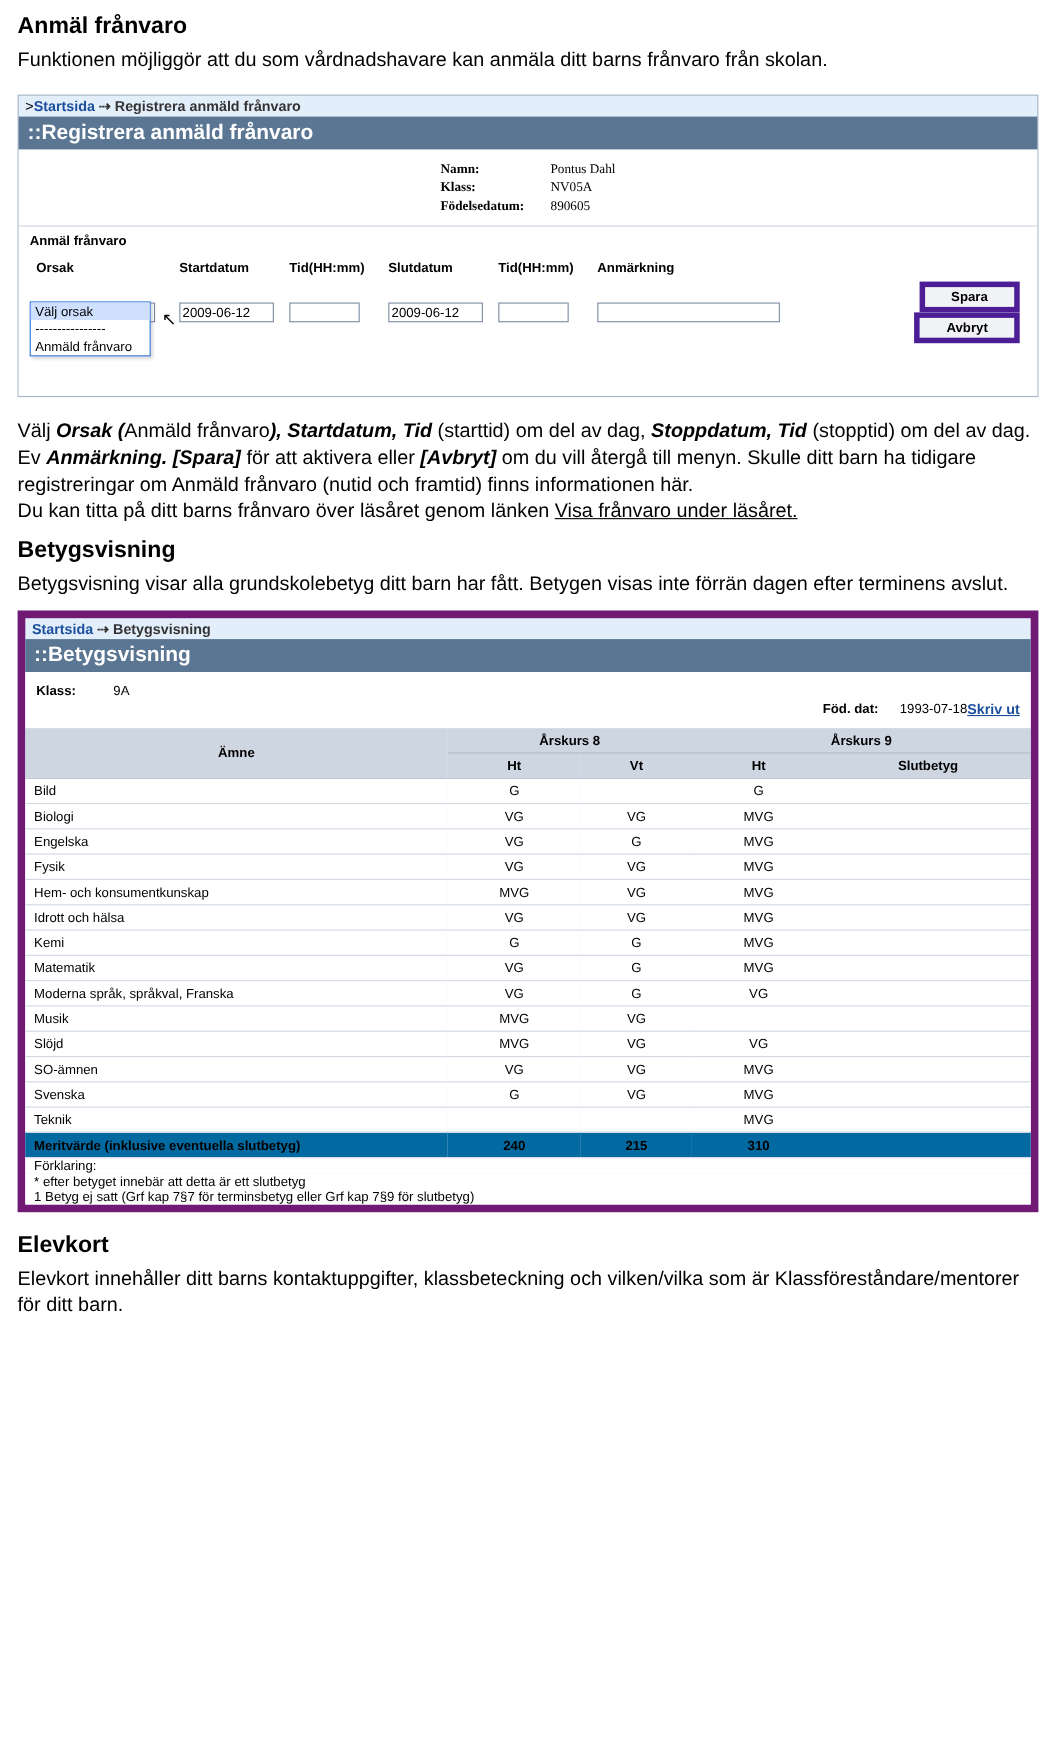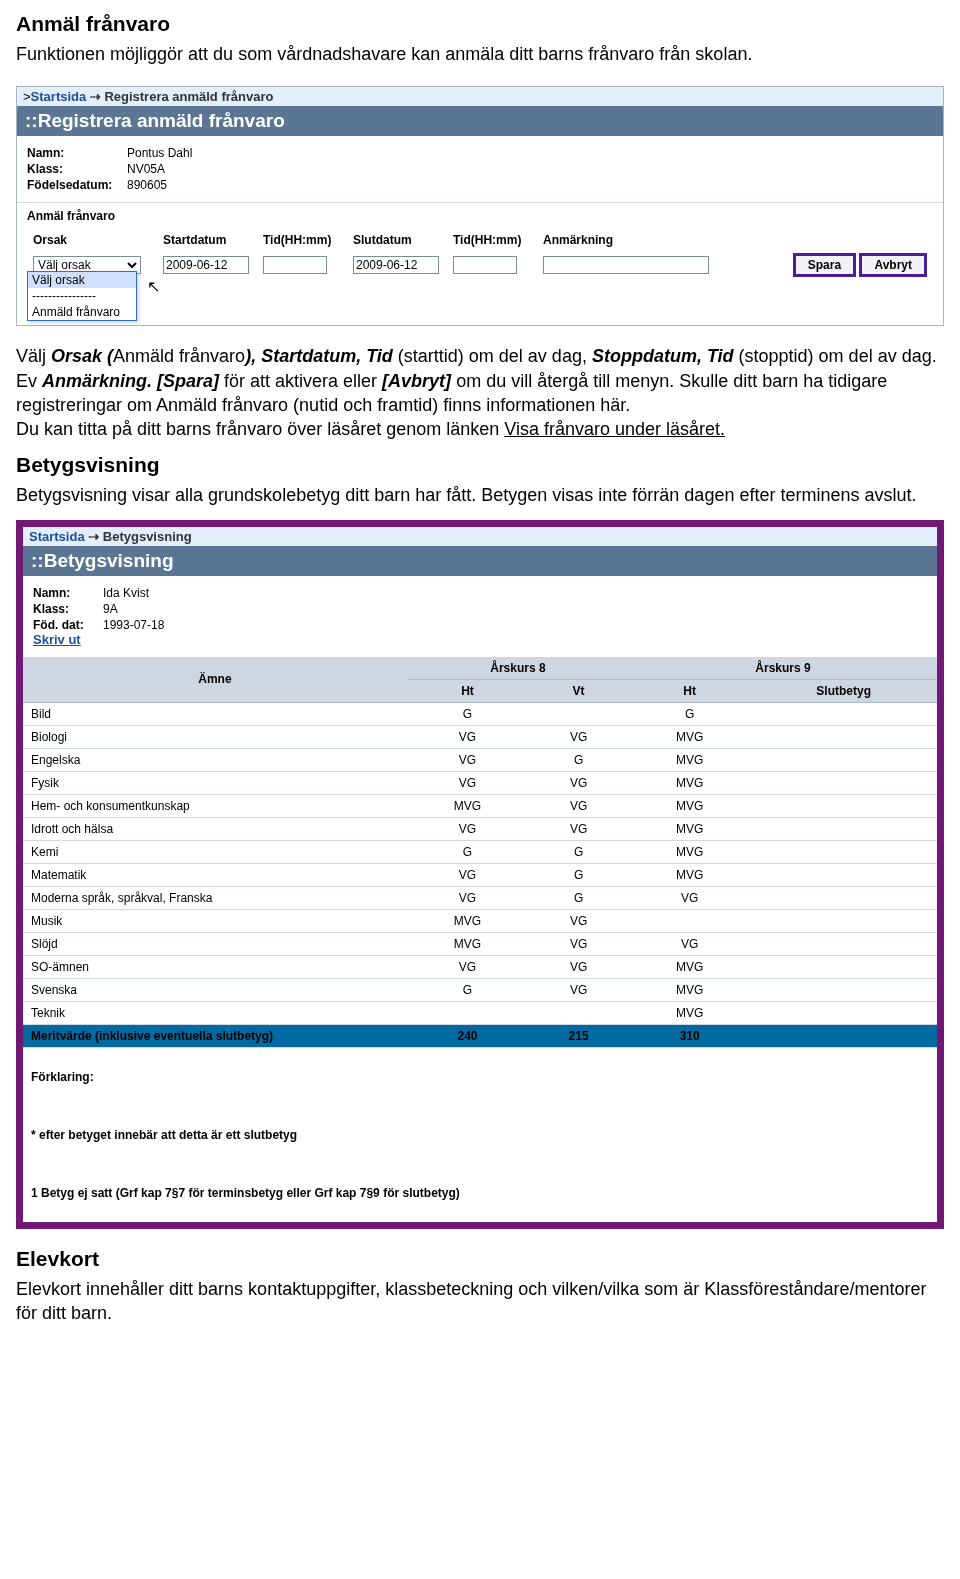--- a/index.html
+++ b/index.html
@@ -55,25 +55,25 @@
     background: #fff;
     border-top: 1px solid #cfd6df;
   }
   .grid-head td { font-weight: bold; }
   .grid td { padding: 2px 4px; vertical-align: middle; }
   select, input[type=text] {
     font-size: 12px; border:1px solid #7a8aa0; background:#fff;
   }
   .btn {
     display:inline-block;
-    border:3px solid #4c1d95;
+    border:5px solid #4c1d95;
     background:#f0f2f6;
     font-size:12px;
     font-weight:bold;
-    padding:2px 12px;
+    padding:2px 24px;
     cursor:pointer;
   }
   .dropdown-open {
     border:1px solid #2a6fd6;
     background:#fff;
     width:108px;
     box-shadow: 2px 2px 3px rgba(0,0,0,.15);
   }
   .dropdown-open div { padding:1px 4px; font-size:12px;}
   .dropdown-open .sel { background:#cfe0ff; }
@@ -89,37 +89,37 @@
   .betyg-table th {
     background:#ced6e2; font-weight:bold; text-align:center;
     padding:4px 6px; border-bottom:1px solid #b0b9c6;
   }
   .betyg-table th.subj { text-align:center; }
   .betyg-table td {
     padding:4px 8px; border-bottom:1px solid #d2d9e3; background:#fff;
   }
   .betyg-table td.c { text-align:center; }
   .betyg-table tr.merit td { font-weight:bold; background:#0369a1;}
-  .footnotes td { background:#fff; font-weight:bold; padding:22px 8px; border-bottom:none;}
+  .footnotes td { background:#fff; font-weight:normal; padding:0 8px; border-bottom:none;}
 </style>
 </head>
 <body>
 
 <h2 class="section-title">Anmäl frånvaro</h2>
 <p class="body-text">Funktionen möjliggör att du som vårdnadshavare kan anmäla ditt barns frånvaro från skolan.</p>
 
 <div class="panel">
   <div class="breadcrumb">
     <span>&gt;</span><span class="root">Startsida</span>
     <span class="arrow"> ⇢ </span>
     <span class="leaf">Registrera anmäld frånvaro</span>
   </div>
   <div class="titlebar">::Registrera anmäld frånvaro</div>
 
-  <div class="panel-inner" style="display:flex; justify-content:space-between;">
+  <div class="panel-inner" style="display:flex; justify-content:center;font-family:Liberation Serif, serif;">
     <div>
       <div class="labelrow"><span class="lbl" style="width:100px">Namn:</span><span class="val">Pontus Dahl</span></div>
       <div class="labelrow"><span class="lbl" style="width:100px">Klass:</span><span class="val">NV05A</span></div>
       <div class="labelrow"><span class="lbl" style="width:100px">Födelsedatum:</span><span class="val">890605</span></div>
     </div>
   </div>
 
   <div class="subheader">Anmäl frånvaro</div>
 
   <div class="panel-inner" style="padding-top:2px; position:relative;">
@@ -172,23 +172,22 @@
 <p class="body-text">Betygsvisning visar alla grundskolebetyg ditt barn har fått. Betygen visas inte förrän dagen efter terminens avslut.</p>
 
 <div class="panel2">
   <div class="breadcrumb">
     <span class="root">Startsida</span>
     <span class="arrow"> ⇢ </span>
     <span class="leaf">Betygsvisning</span>
   </div>
   <div class="titlebar">::Betygsvisning</div>
   <div class="panel-inner">
-    <div class="labelrow"><span class="lbl" style="width:70px">Namn:</span><span class="val">Ida Kvist</span></div>
     <div class="labelrow"><span class="lbl" style="width:70px">Klass:</span><span class="val">9A</span></div>
-    <div class="labelrow" style="display:flex; justify-content:flex-end;flex-direction:column;">
+    <div class="labelrow" style="display:flex; justify-content:flex-end;">
       <span><span class="lbl" style="width:70px; display:inline-block">Föd. dat:</span><span class="val">1993-07-18</span></span>
       <a class="link-right">Skriv ut</a>
     </div>
   </div>
 
   <table class="betyg-table">
     <thead>
       <tr>
         <th class="subj" rowspan="2" style="width:42%">Ämne</th>
         <th colspan="2">Årskurs 8</th>

